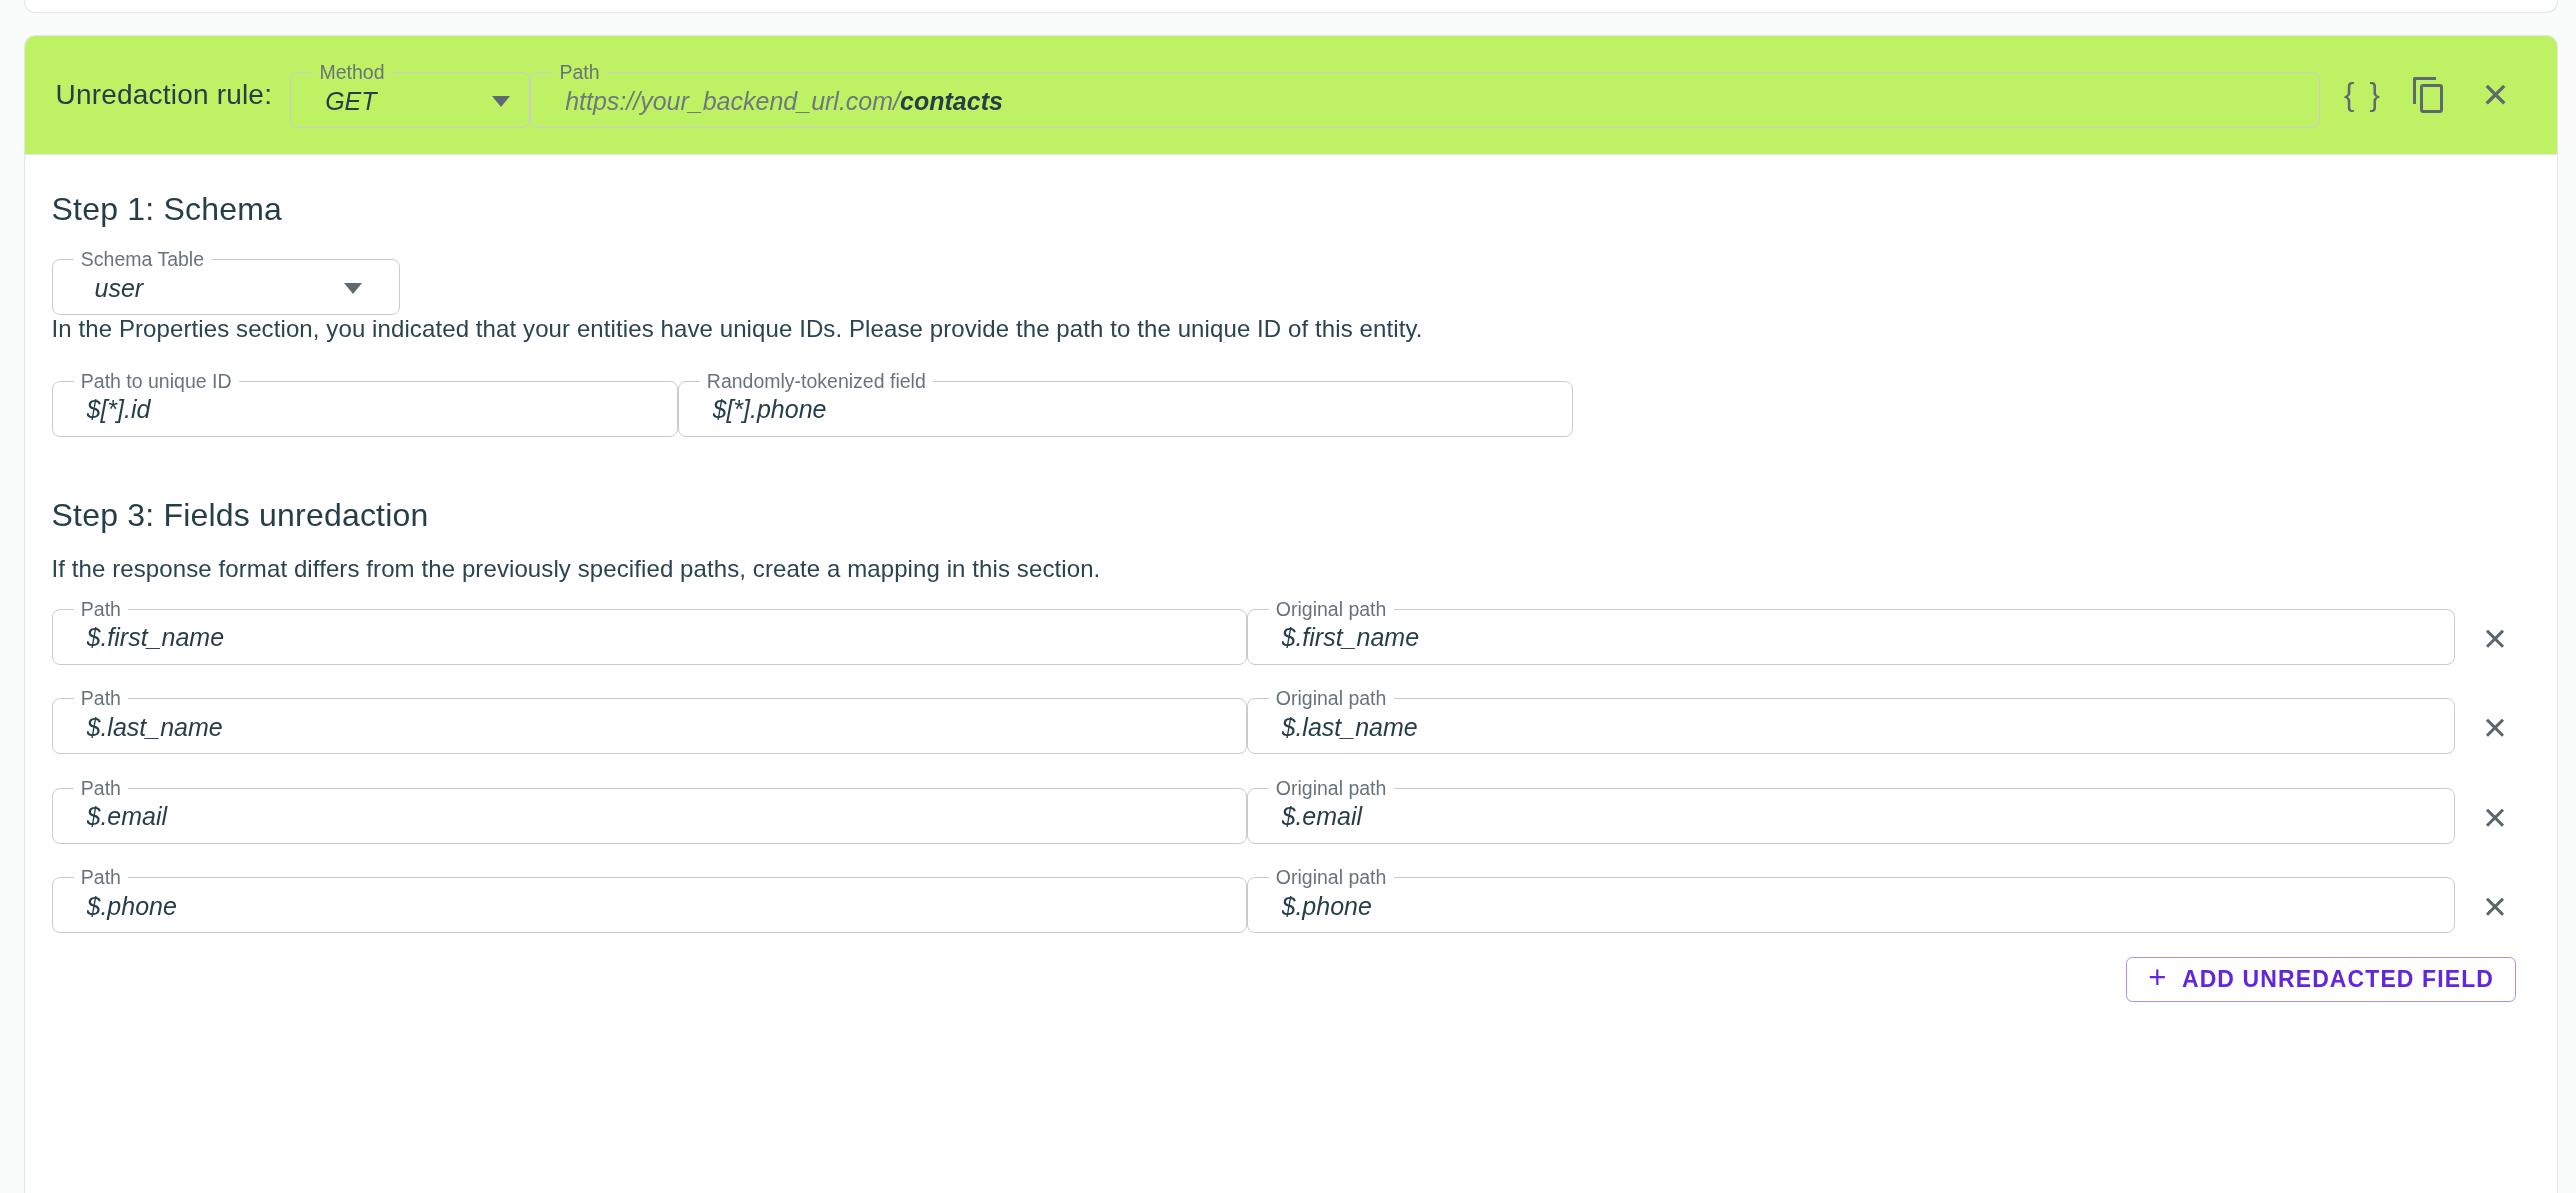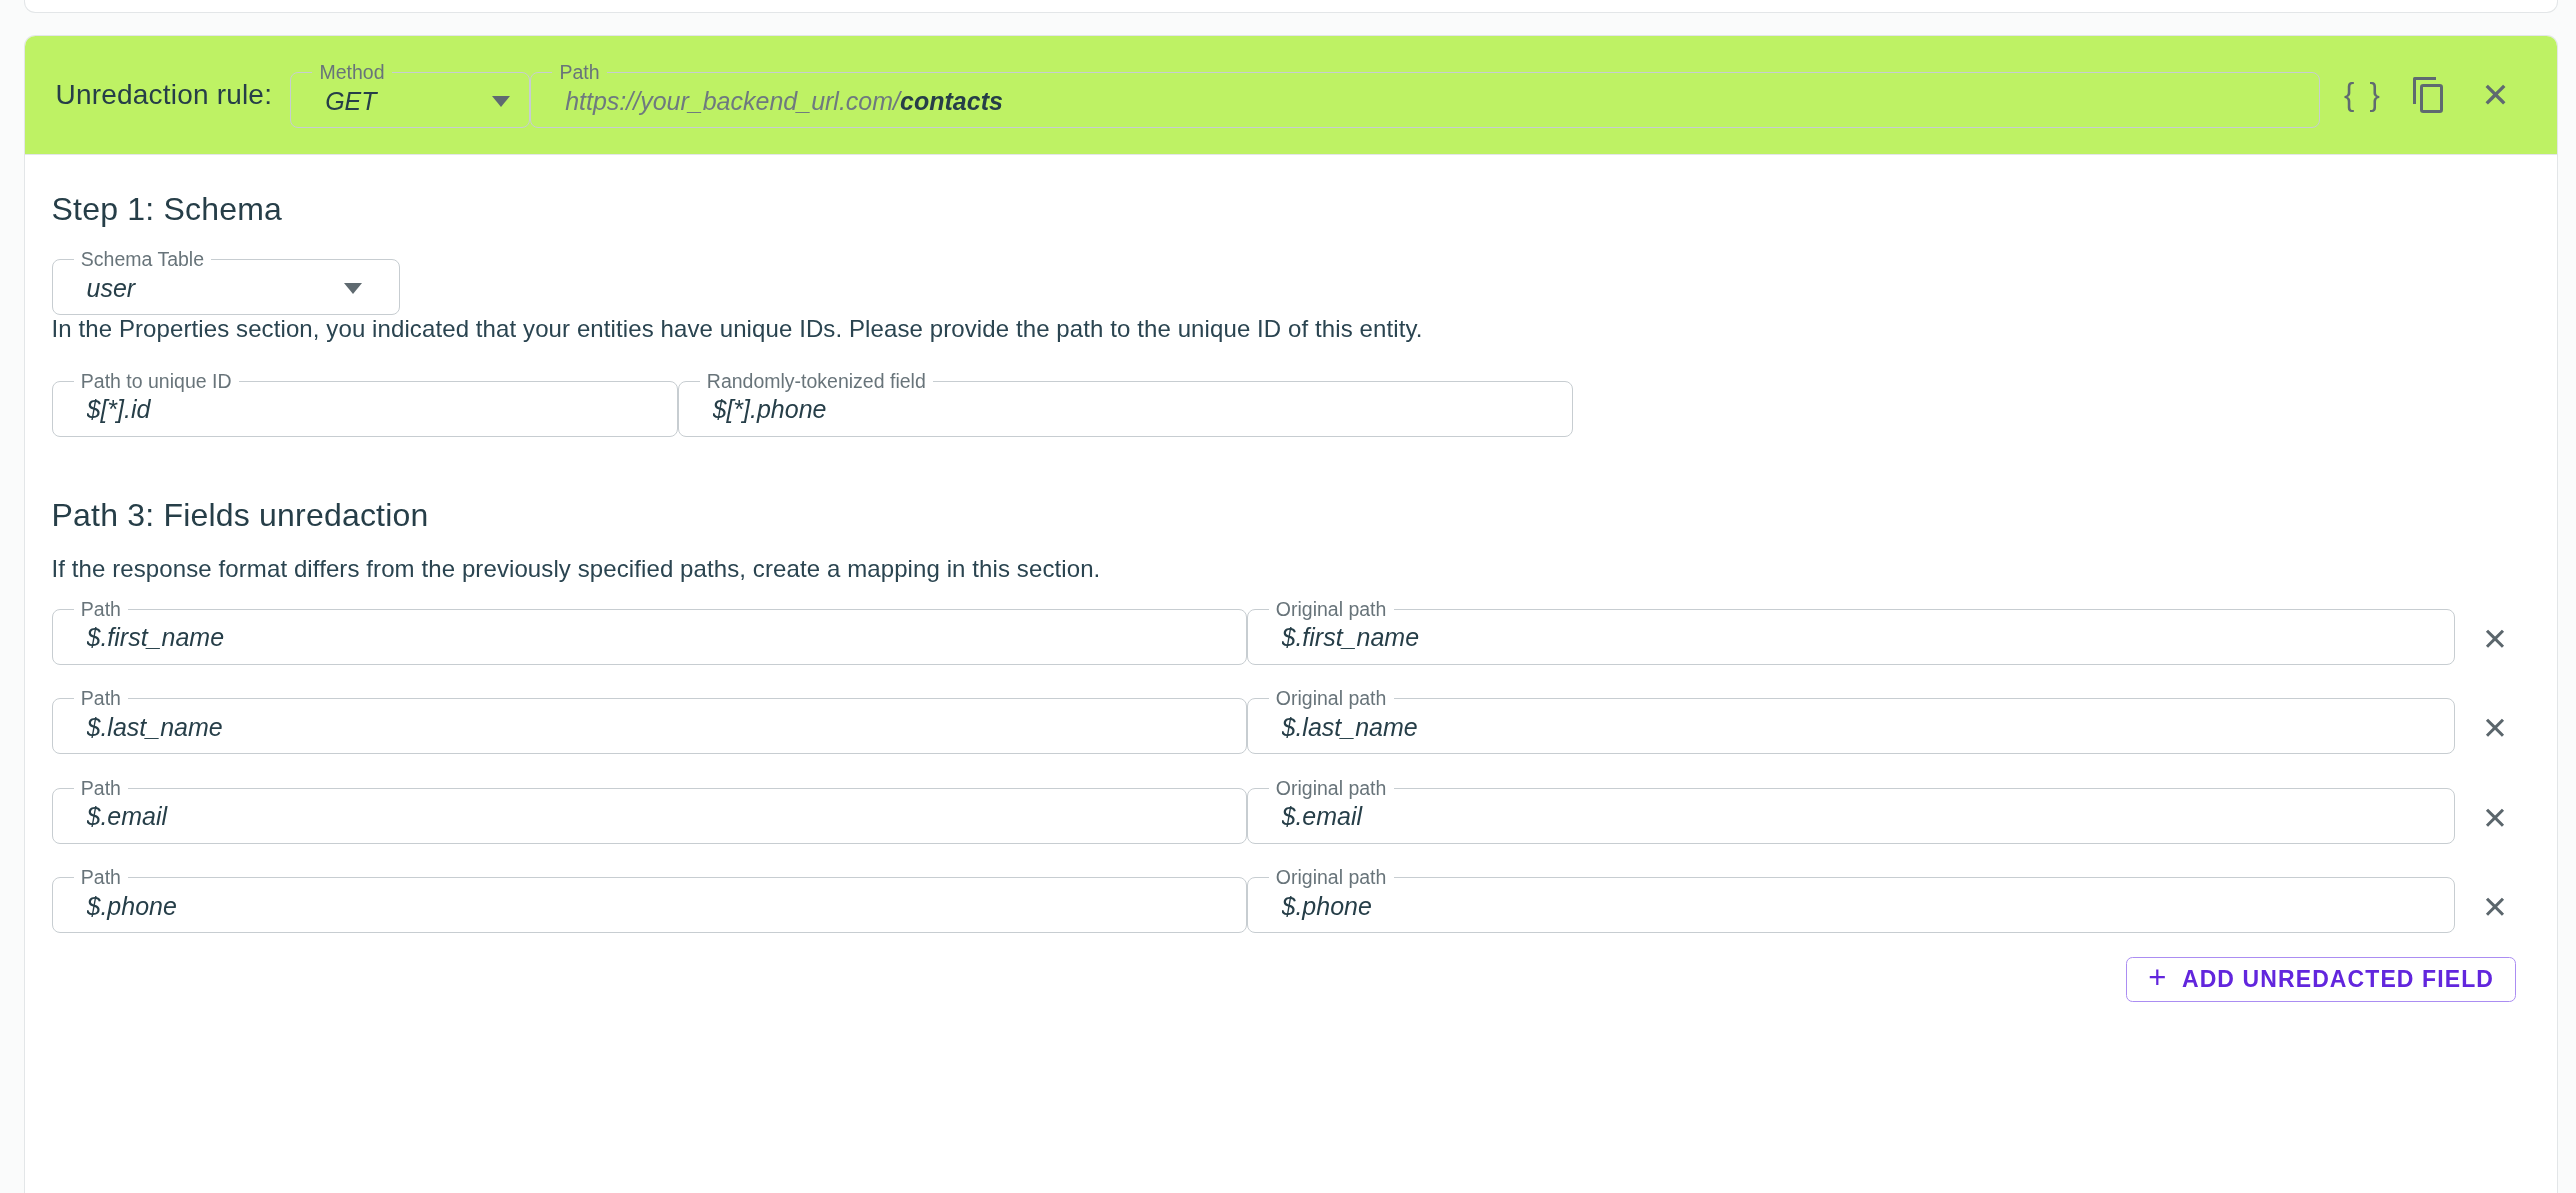--- a/index.html
+++ b/index.html
@@ -97,21 +97,21 @@
   }
   p.section-desc {
     font-size: 24px; color: #2a4450; margin: 0 0 19.5px; letter-spacing: 0.1px;
   }
   p.step1-desc { margin-bottom: 14.6px; }
   p.step2-desc { margin-bottom: 27.6px; }
   p.step3-desc { margin-bottom: 16px; }
   .doc-link { color: #7b2fb8; text-decoration: none; cursor: pointer; }
 
   .schema-field { width: 348px; margin-bottom: 41px; }
-  .schema-field .field-inner { justify-content: space-between; padding-right: 37px; }
+  .schema-field .field-inner { justify-content: space-between; padding-right: 37px; margin-left: 8px; }
 
   .fields-inline { display: flex; margin-bottom: 60px; margin-top: 16px; }
   .unique-id-field { width: 626px; flex: none; }
   .tokenized-field { width: 895px; flex: none; margin-left: 14.6px; }
 
   .mapping-row { display: flex; align-items: flex-start; margin-bottom: 23.5px; }
   .row-path-field { width: 1195px; flex: none; }
   .row-orig-field { flex: 1; margin-left: 14.6px; }
   .remove-btn {
     flex: none; width: 42px; height: 42px; margin-left: 19.5px; margin-top: 19.5px;
@@ -195,21 +195,21 @@
         </div>
       </fieldset>
       <fieldset class="field tokenized-field">
         <legend>Randomly-tokenized field</legend>
         <div class="field-inner">
           <input class="text-input" type="text" value="$[*].phone" style="">
         </div>
       </fieldset>
     </div>
 
-    <h2 class="section-title">Path 3: Fields unredaction</h2>
+    <h2 class="section-title">Step 3: Fields unredaction</h2>
     <p class="section-desc step3-desc">If the response format differs from the previously specified paths, create a mapping in this section.</p>
 
     <div class="mapping-row">
       <fieldset class="field row-path-field">
         <legend>Path</legend>
         <div class="field-inner">
           <input class="text-input" type="text" value="$.first_name" style="">
         </div>
       </fieldset>
       <fieldset class="field row-orig-field">

